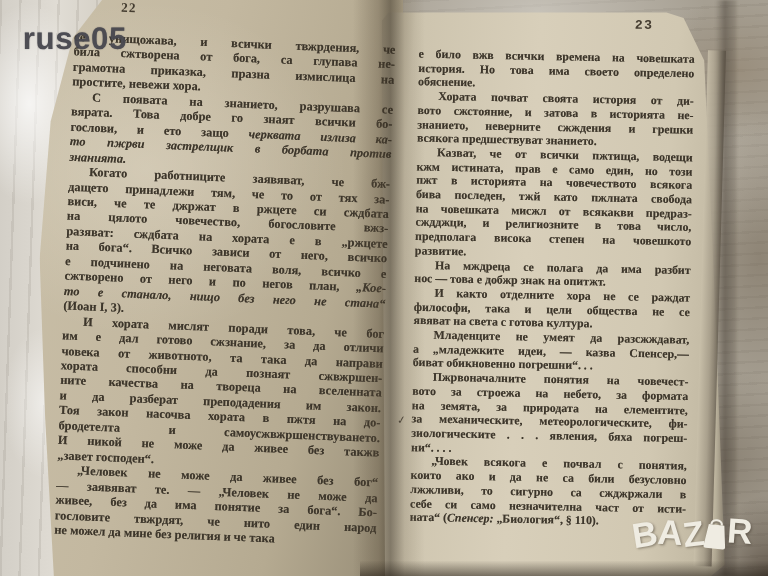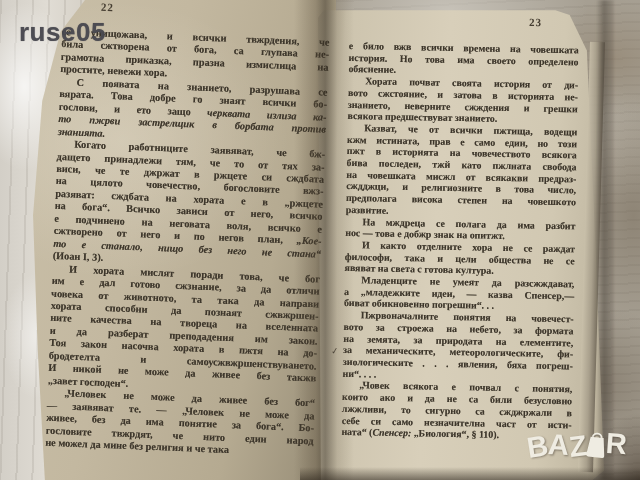--- a/index.html
+++ b/index.html
@@ -68,21 +68,21 @@
   .bottom-shadow{
     left:300px;bottom:0;width:340px;height:13px;z-index:4;pointer-events:none;
     background:linear-gradient(0deg,rgba(38,31,23,.55),transparent);
   }
 
   
   .page-number{
     z-index:3;font-weight:bold;font-size:11px;color:#453d31;letter-spacing:1px;
   }
   .pn-left{left:101px;top:1px;transform:rotate(2deg);}
-  .pn-right{left:529px;top:16px;transform:rotate(1deg);}
+  .pn-right{left:529px;top:16px;transform:rotate(1deg);font-family:Liberation Mono, monospace;}
 
   
   .text-block{
     z-index:3;color:#3d362b;font-weight:bold;
     text-shadow:0 0 .5px rgba(61,54,43,.55);
   }
   .text-left{
     left:62px;top:26px;width:268px;
     font-size:10.3px;line-height:12.45px;
     transform:rotate(2.3deg);transform-origin:0 0;

